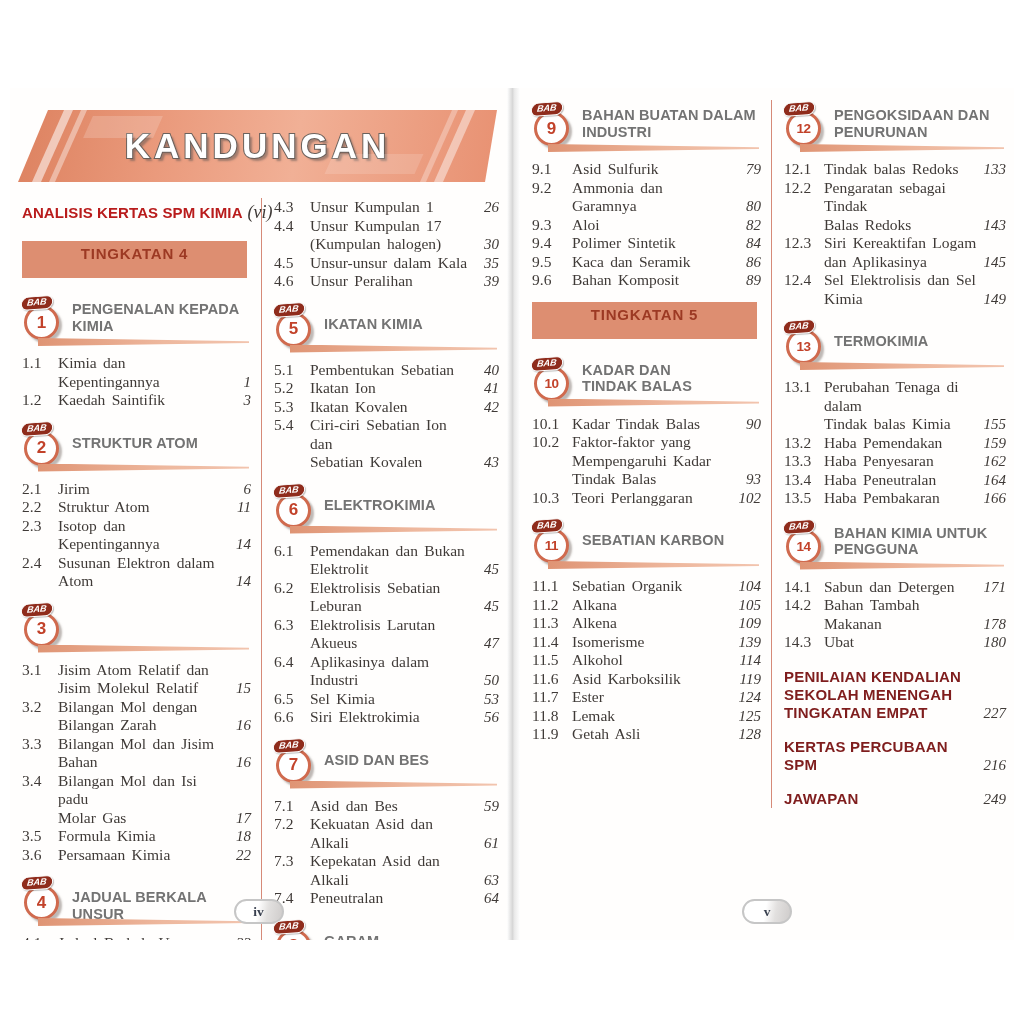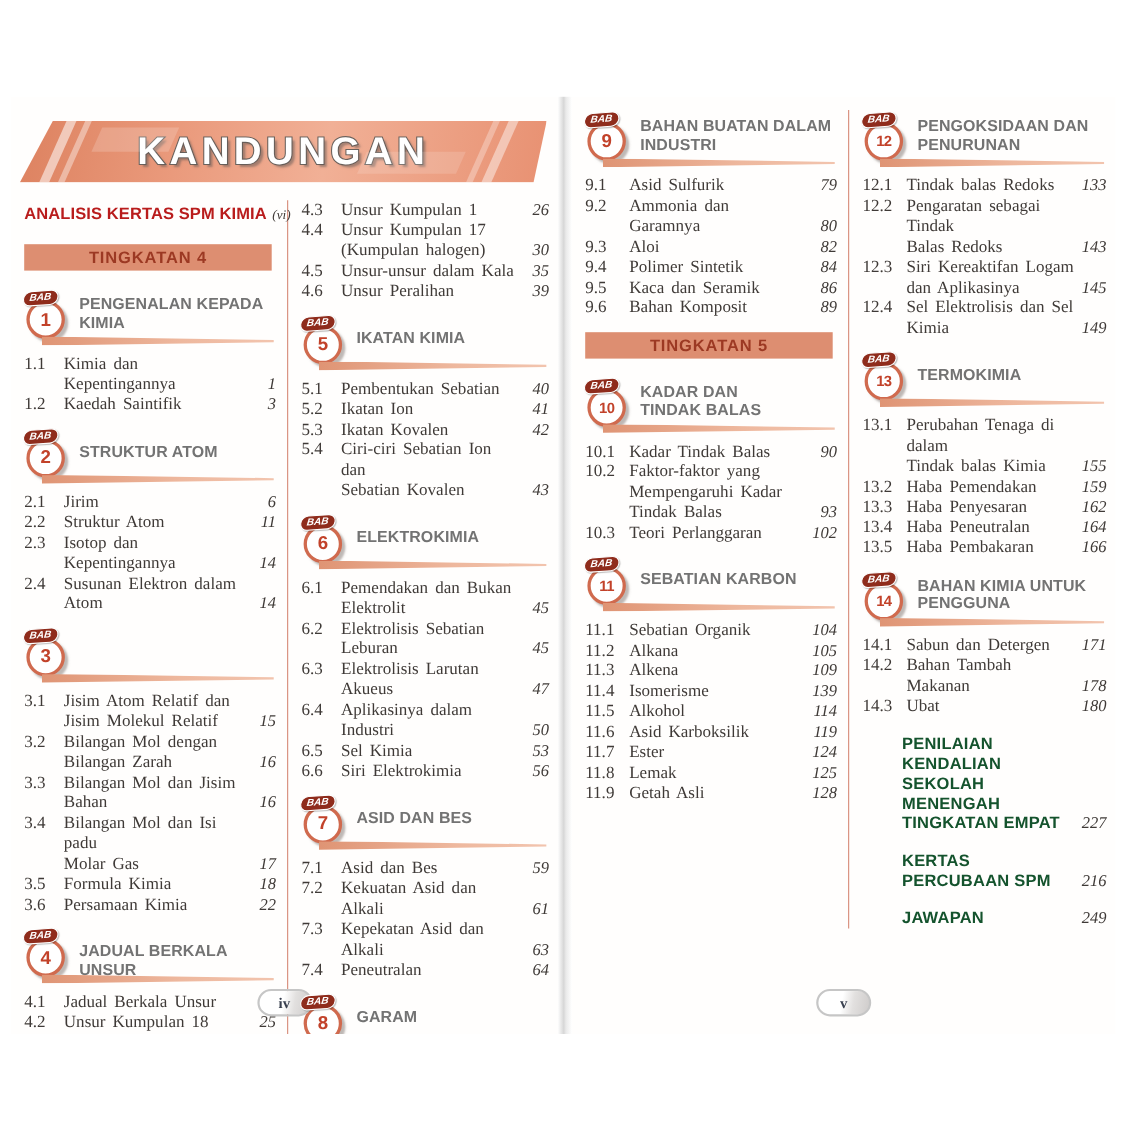--- a/index.html
+++ b/index.html
@@ -7,21 +7,21 @@
     width:1024px;height:1024px;background:#ffffff;overflow:hidden;
     font-family:"Liberation Serif",serif;color:#3f3a37;position:relative;
   }
   .spread{position:absolute;left:10px;top:88px;width:1004px;height:852px;display:flex;}
   .page{background:#fffefd;position:relative;overflow:hidden;box-sizing:border-box;}
   .page.leftpage{width:497px;}
   .page.rightpage{flex:1;}
   .gutter{width:13px;background:linear-gradient(90deg,rgba(0,0,0,0) 0%,rgba(110,110,110,.28) 42%,rgba(150,150,150,.20) 58%,rgba(0,0,0,0) 100%);}
 
   
-  .banner{position:relative;height:56px;margin:22px 10px 0 8px;
+  .banner{position:relative;height:72px;margin:22px 10px 0 8px;
     background:linear-gradient(100deg,#dd8260 0%,#ea9a7c 30%,#f1b096 58%,#e89172 100%);
     clip-path:polygon(30px 0,100% 0,calc(100% - 12px) 100%,0 100%);
     display:flex;align-items:center;justify-content:center;}
   .stripe{position:absolute;top:-6px;bottom:-6px;width:9px;background:rgba(255,255,255,.55);transform:skewX(-24deg);}
   .stripe.s1{left:30px;}
   .stripe.s2{left:47px;width:6px;background:rgba(255,255,255,.4);}
   .stripe.s3{right:38px;background:rgba(255,255,255,.45);}
   .stripe.s4{right:55px;width:6px;background:rgba(255,255,255,.3);}
   .deco{position:absolute;background:rgba(255,255,255,.18);transform:skewX(-24deg);}
   .deco.d1{left:70px;top:6px;width:70px;height:22px;}
@@ -35,25 +35,25 @@
   .cols{display:flex;margin-top:16px;}
   .leftpage .cols{padding:0 8px 0 12px;min-height:676px;}
   .rightpage .cols{padding:12px 8px 0 12px;min-height:690px;margin-top:0;}
   .col{box-sizing:border-box;}
   .colA{width:240px;padding-right:10px;border-right:1.5px solid rgba(196,88,62,.7);}
   .colB{flex:1;padding-left:12px;}
 
   
   .heading{margin:4px 0 18px 0;white-space:nowrap;}
   .h-label{font-family:"Liberation Sans",sans-serif;font-weight:bold;font-size:15px;color:#b91c1c;letter-spacing:.1px;}
-  .h-suffix{font-style:italic;font-size:12px;margin-left:5px;}
+  .h-suffix{font-style:italic;font-size:18px;margin-left:5px;}
 
   
   .section-bar{background:#dd8e71;color:#9c3923;font-family:"Liberation Sans",sans-serif;font-weight:bold;
-    font-size:15px;text-align:center;padding:4px 0 3px;letter-spacing:.8px;margin:4px 4px 18px 0;}
+    font-size:15px;text-align:center;padding:4px 0 16px;letter-spacing:.8px;margin:4px 4px 18px 0;}
 
   
   .chap{display:flex;align-items:flex-start;margin:2px 0 0;min-height:46px;}
   .badge{position:relative;width:44px;height:44px;flex:none;}
   .bab-circle{position:absolute;left:2px;top:9px;width:29px;height:29px;border-radius:50%;background:#fff;
     border:3px solid #d06a4e;display:flex;align-items:center;justify-content:center;
     font-family:"Liberation Sans",sans-serif;font-weight:bold;font-size:17px;color:#c2422a;
     box-shadow:3px 3px 2px rgba(125,115,110,.5);}
   .bab-circle.two{font-size:13.5px;letter-spacing:-.5px;}
   .bab-tag{position:absolute;left:-1px;top:0;background:#8f2c1c;color:#fff;font-family:"Liberation Sans",sans-serif;
@@ -69,21 +69,21 @@
   .entries{margin:0 0 12px;}
   .row{display:flex;font-size:15.5px;line-height:18.5px;word-spacing:2.5px;}
   .enum{flex:none;width:36px;align-self:flex-start;}
   .rightpage .enum{width:40px;}
   .etxt{flex:1;padding-right:4px;}
   .epg{flex:none;font-style:italic;font-size:15px;min-width:24px;text-align:right;align-self:flex-end;}
 
   
   .end-row{display:flex;margin:16px 0 0;}
   .end-txt{flex:1;font-family:"Liberation Sans",sans-serif;font-weight:bold;font-size:15px;line-height:18px;
-    color:#14532d;letter-spacing:.2px;margin-left:36px;}
+    color:#7f1d1d;letter-spacing:.2px;}
 
   
   .pill{position:absolute;bottom:16px;left:50%;transform:translateX(-50%);width:46px;height:21px;
     border:2px solid #c6c6c6;border-radius:13px;
     background:linear-gradient(100deg,#ffffff 46%,#e2e0df 68%,#cfcccb);
     display:flex;align-items:center;justify-content:center;
     font-family:Liberation Serif, serif;font-weight:bold;font-size:13.5px;color:#39404f;}
 </style>
 </head>
 <body>

